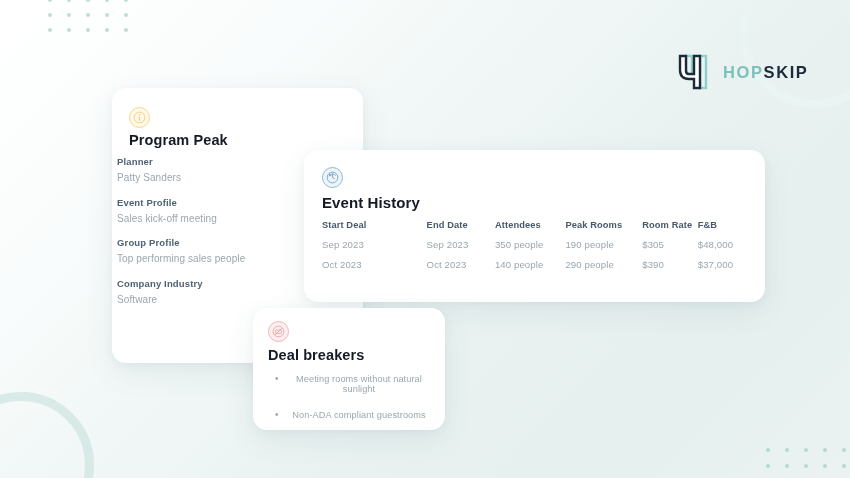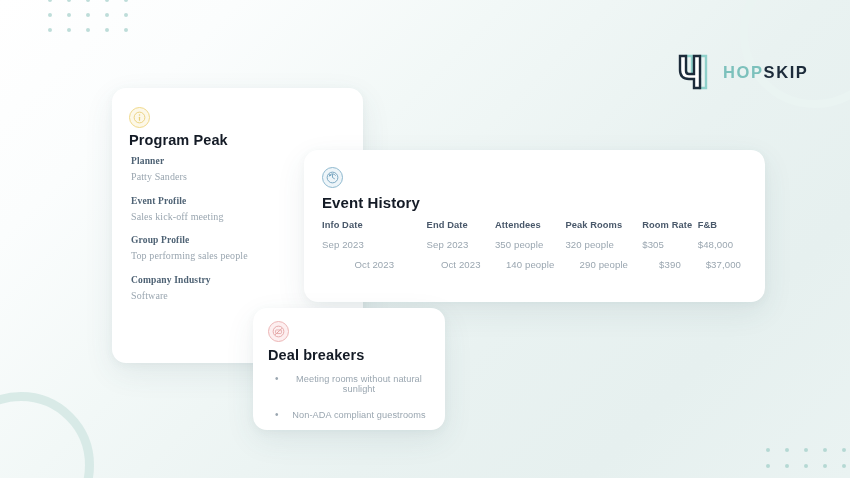--- a/index.html
+++ b/index.html
@@ -94,21 +94,21 @@
   #program-info {
     left:112px; top:88px; width:251px; height:275px;
     z-index:1;
   }
   #program-info .card-icon {
     position:absolute; left:129px - 112px; left:17px; top:19px;
     border:1.6px solid #f0d98a; background:#fdf8e8;
   }
   #program-info .card-icon svg { width:13px; height:13px; }
   #program-info .card-title { position:absolute; left:17px; top:44px; }
-  .pi-list { position:absolute; left:19px; top:68px; right:14px;font-family:Liberation Serif, serif; }
+  .pi-list { position:absolute; left:5px; top:68px; right:14px; }
   .pi-group { margin-bottom:13.5px; }
   .pi-label {
     font-size:9.5px; font-weight:bold; color:#4e6274;
     letter-spacing:.15px; margin-bottom:5px;
   }
   .pi-value {
     font-size:10px; color:#9aa6b0; letter-spacing:.1px;
   }
 
   
@@ -128,21 +128,21 @@
   }
   .eh-table th {
     text-align:left; font-size:9.3px; font-weight:bold;
     color:#49586a; padding:0 0 9px 0; letter-spacing:.1px;
     white-space:nowrap;
   }
   .eh-table td {
     text-align:left; font-size:9.6px; color:#9aa6b0;
     padding:0 0 9px 0; letter-spacing:.1px; white-space:nowrap;
   }
-  .eh-table tr.last td { padding-bottom:0;text-align:center; }
+  .eh-table tr.last td { padding-bottom:0; }
   .eh-table col.c0 { width:24.5%; }
   .eh-table col.c1 { width:16%; }
   .eh-table col.c2 { width:16.5%; }
   .eh-table col.c3 { width:18%; }
   .eh-table col.c4 { width:13%; }
   .eh-table col.c5 { width:12%; }
 
   
   #deal-breakers {
     left:253px; top:308px; width:192px; height:122px;
@@ -266,34 +266,34 @@
       <colgroup>
         <col class="c0">
           <col class="c1">
           <col class="c2">
           <col class="c3">
           <col class="c4">
           <col class="c5">
       </colgroup>
       <thead>
         <tr>
-          <th>Info Date</th>
+          <th>Start Deal</th>
           <th>End Date</th>
           <th>Attendees</th>
           <th>Peak Rooms</th>
           <th>Room Rate</th>
           <th>F&amp;B</th>
         </tr>
       </thead>
       <tbody>
         <tr>
           <td>Sep 2023</td>
           <td>Sep 2023</td>
           <td>350 people</td>
-          <td>320 people</td>
+          <td>190 people</td>
           <td>$305</td>
           <td>$48,000</td>
         </tr>
         <tr class="last">
           <td>Oct 2023</td>
           <td>Oct 2023</td>
           <td>140 people</td>
           <td>290 people</td>
           <td>$390</td>
           <td>$37,000</td>

